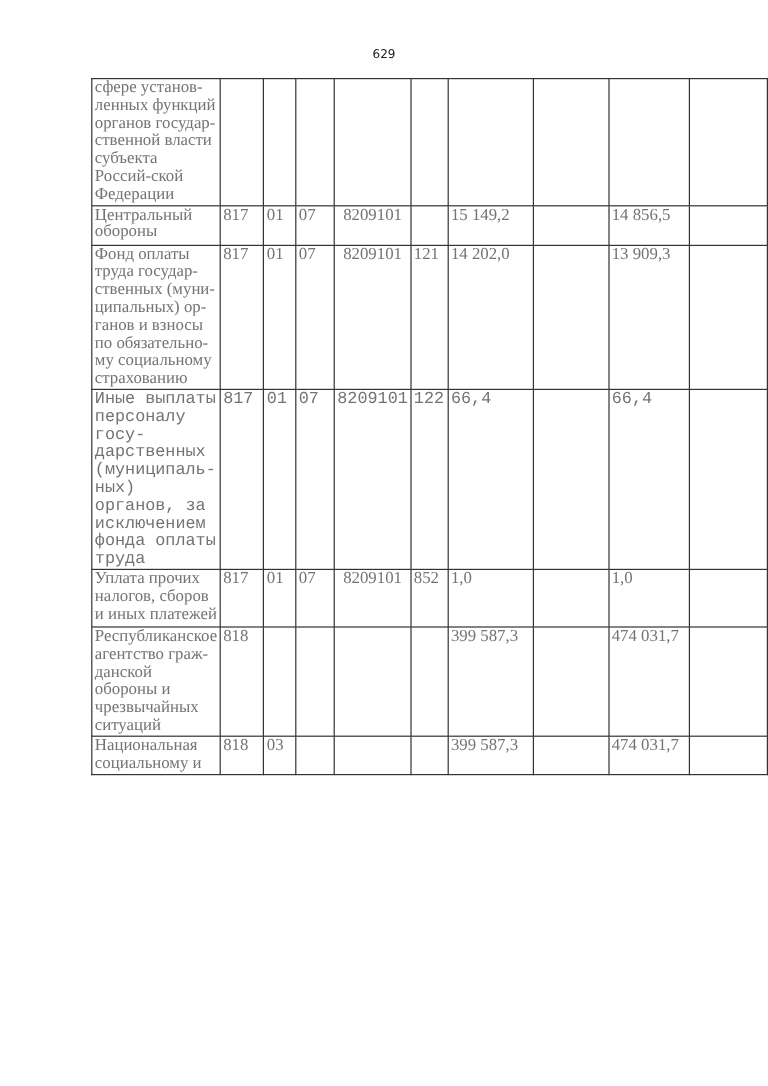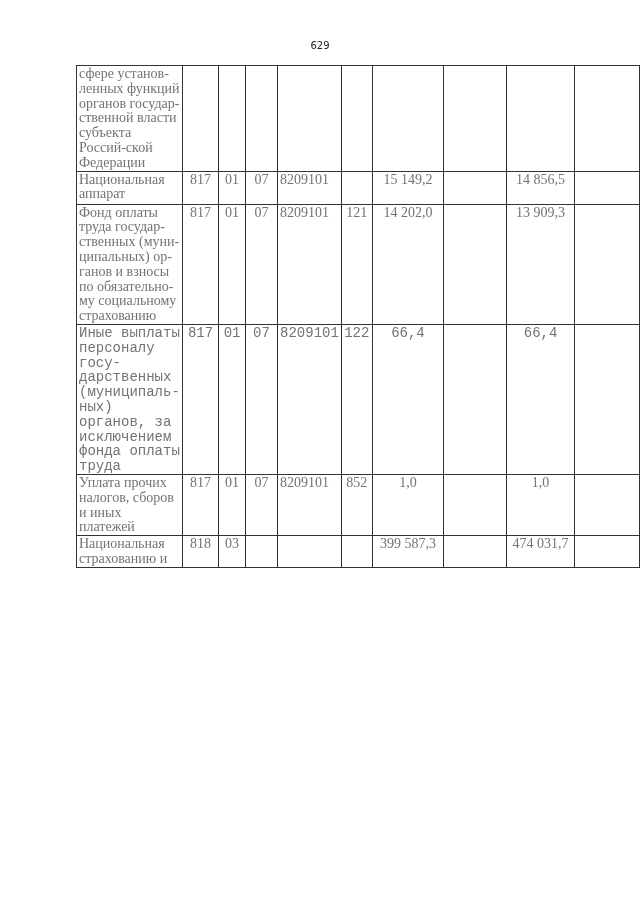--- a/index.html
+++ b/index.html
@@ -11,23 +11,23 @@
   table.budget {
     position: absolute; left: 60px; top: 65px;
     border-collapse: collapse; table-layout: fixed;
     font-family: "Liberation Serif", serif; font-size: 14px; line-height: 14.8px; color: #737373; margin-left: 16px;
   }
   table.budget td {
     border: 1.3px solid #333; vertical-align: top; padding: 1px 2px 0 2px;
     overflow: hidden;
   }
   td.name { text-align: left; padding-left: 1px; padding-right: 1px; }
-  td.code { text-align: center; }
-  td.code-left { text-align: left; padding-left: 3px; }
-  td.num { text-align: center; padding-right: 0; }
+  td.code { }
+  td.code-left { text-align: center; padding-left: 3px; }
+  td.num { text-align: left; padding-right: 0; }
   col.c-name { width: 97px; }
   col.c-ved { width: 37px; }
   col.c-rz { width: 27px; }
   col.c-pr { width: 33px; }
   col.c-csr { width: 51px; }
   col.c-vr { width: 31px; }
   col.c-s1 { width: 74px; }
   col.c-e1 { width: 68px; }
   col.c-s2 { width: 70px; }
   col.c-e2 { width: 70px; }
@@ -57,21 +57,21 @@
     <td class="code"></td>
     <td class="code"></td>
     <td class="code-left"></td>
     <td class="code"></td>
     <td class="num"></td>
     <td class="num"></td>
     <td class="num"></td>
     <td class="num"></td>
   </tr>
       <tr style="height: 33px;">
-    <td class="name">Национальная аппарат</td>
+    <td class="name">Центральный обороны</td>
     <td class="code">817</td>
     <td class="code">01</td>
     <td class="code">07</td>
     <td class="code-left">8209101</td>
     <td class="code"></td>
     <td class="num">15 149,2</td>
     <td class="num"></td>
     <td class="num">14 856,5</td>
     <td class="num"></td>
   </tr>
@@ -104,22 +104,34 @@
     <td class="code">817</td>
     <td class="code">01</td>
     <td class="code">07</td>
     <td class="code-left">8209101</td>
     <td class="code">852</td>
     <td class="num">1,0</td>
     <td class="num"></td>
     <td class="num">1,0</td>
     <td class="num"></td>
   </tr>
+      <tr style="height: 72px;">
+    <td class="name">Республиканское агентство граж-данской обороны и чрезвычайных ситуаций</td>
+    <td class="code">818</td>
+    <td class="code"></td>
+    <td class="code"></td>
+    <td class="code-left"></td>
+    <td class="code"></td>
+    <td class="num">399 587,3</td>
+    <td class="num"></td>
+    <td class="num">474 031,7</td>
+    <td class="num"></td>
+  </tr>
       <tr style="height: 32px;">
-    <td class="name">Национальная страхованию и</td>
+    <td class="name">Национальная социальному и</td>
     <td class="code">818</td>
     <td class="code">03</td>
     <td class="code"></td>
     <td class="code-left"></td>
     <td class="code"></td>
     <td class="num">399 587,3</td>
     <td class="num"></td>
     <td class="num">474 031,7</td>
     <td class="num"></td>
   </tr>

